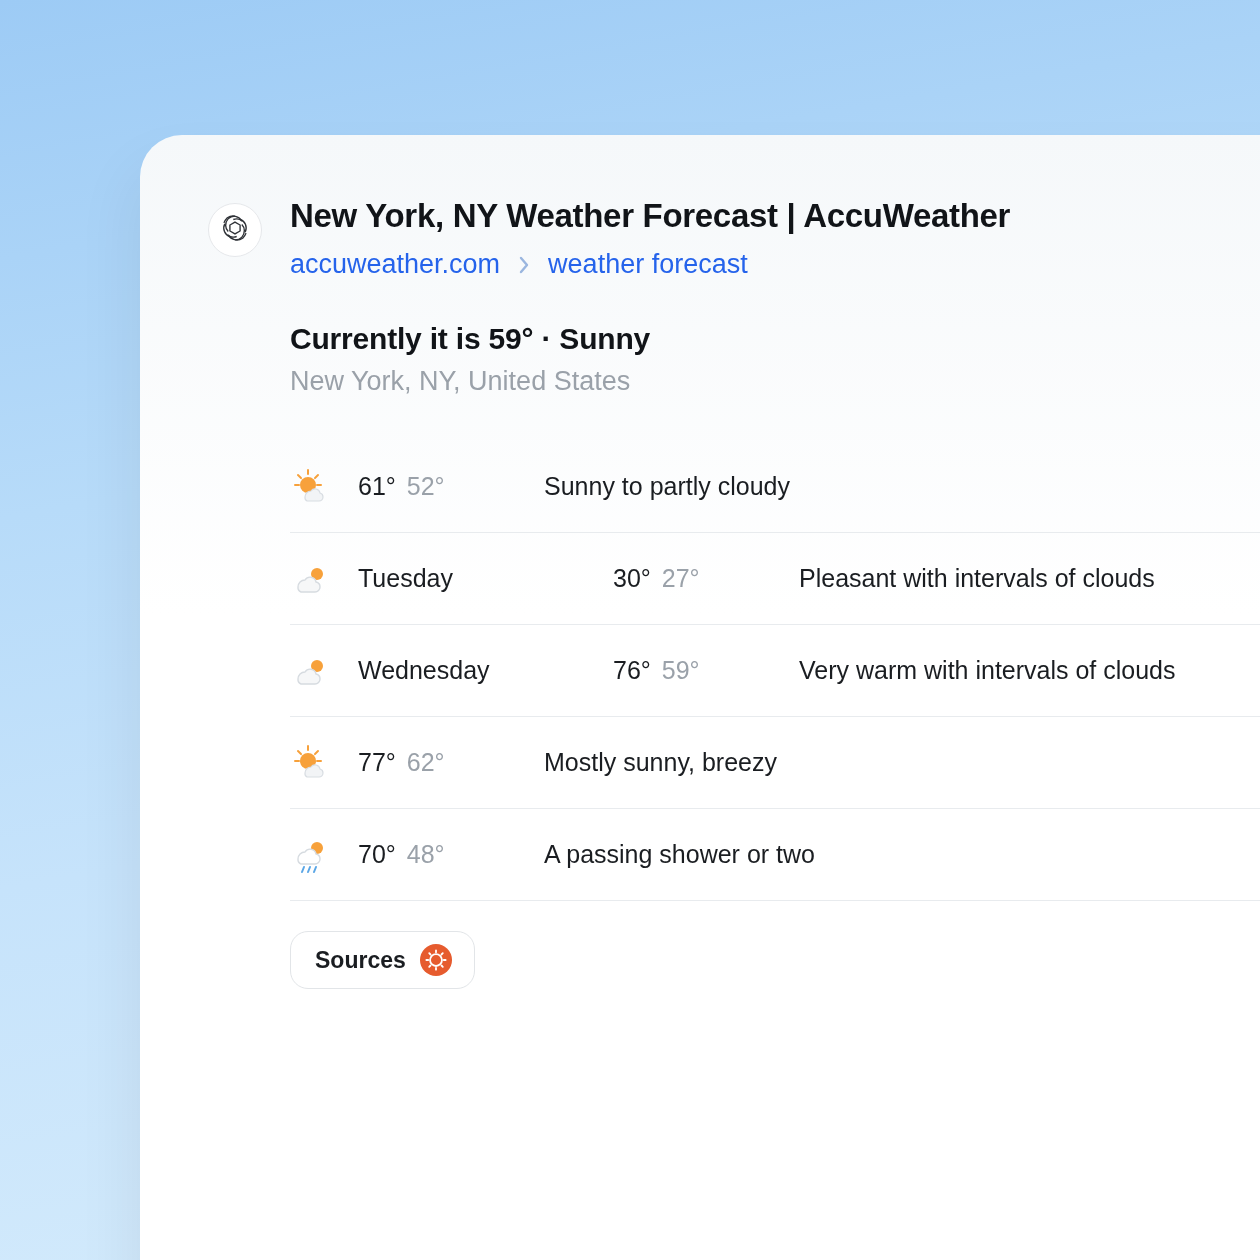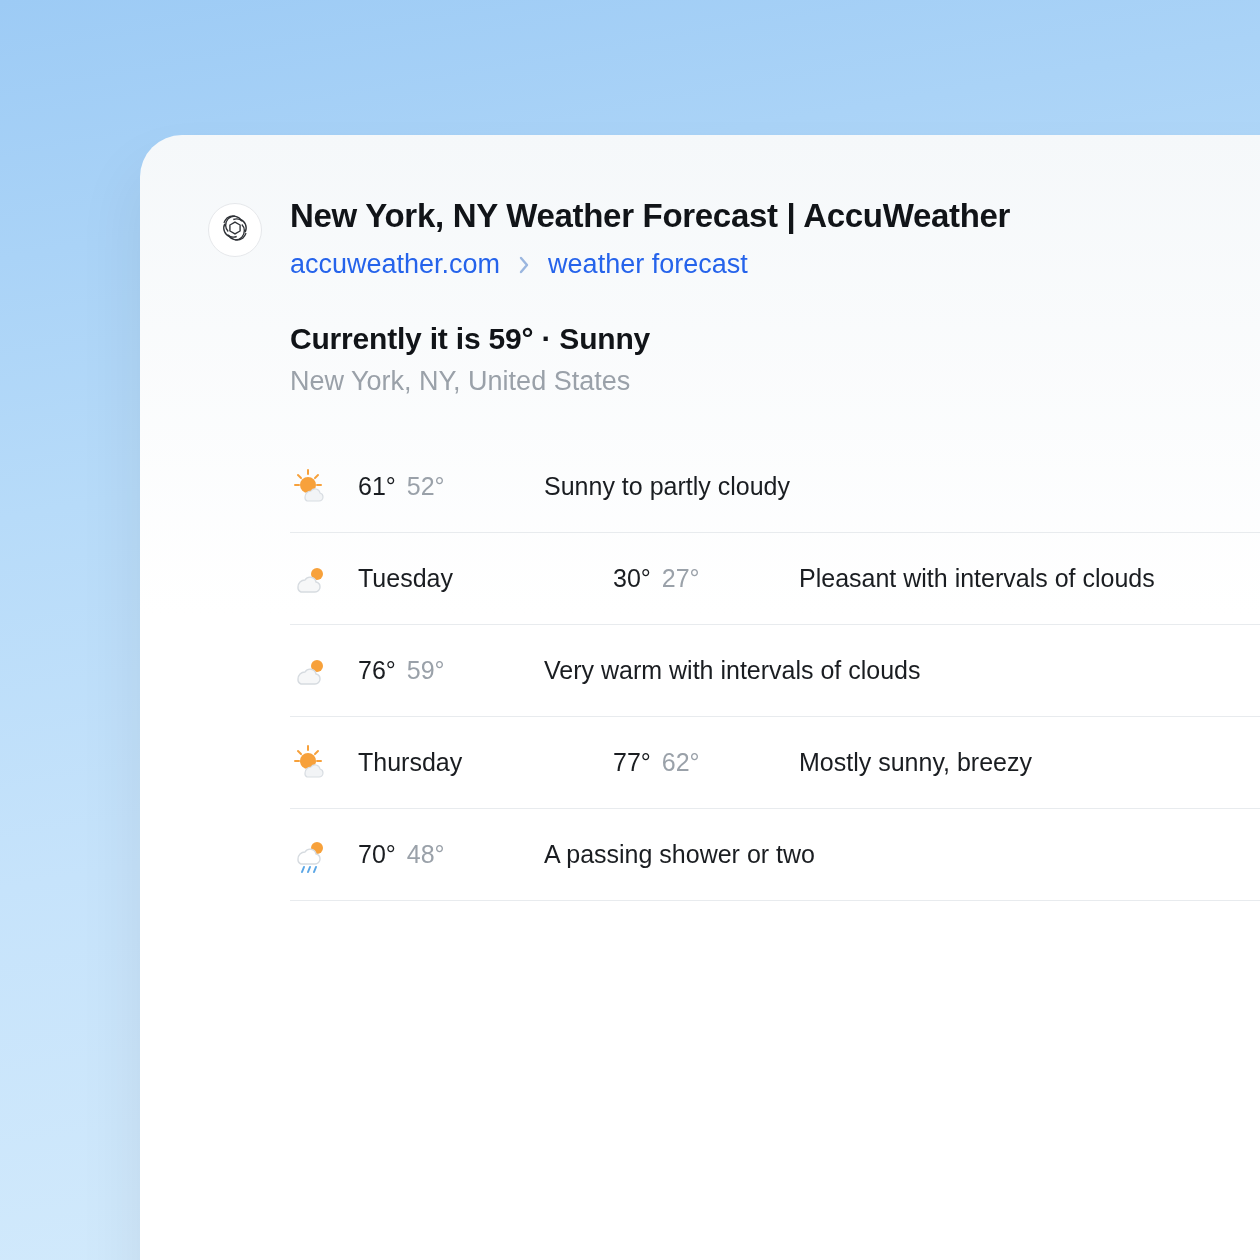--- a/index.html
+++ b/index.html
@@ -210,41 +210,41 @@
     </span>
     <span class="col-desc">Pleasant with intervals of clouds</span>
   </div>
         <div class="forecast-row">
     <span class="col-icon">
             <svg width="40" height="40" viewBox="0 0 40 40">
       <circle cx="27" cy="15" r="6" fill="#f7a13b"></circle>
       <path d="M8 28 a7 7 0 0 1 7-7 a6 6 0 0 1 11 2 a5 5 0 0 1 4 5 a5 5 0 0 1 -5 5 h-14 a5 5 0 0 1 -3-5 z" fill="#f6f7f8" stroke="#d6dbe0" stroke-width="1.4"></path>
     </svg>
           </span>
+    <span class="col-day">Wednesday</span>
     <span class="col-temps">
       <span class="temp-hi">76°</span>
       <span class="temp-lo">59°</span>
     </span>
     <span class="col-desc">Very warm with intervals of clouds</span>
   </div>
         <div class="forecast-row">
     <span class="col-icon">
             <svg width="40" height="40" viewBox="0 0 40 40">
       <circle cx="18" cy="18" r="8" fill="#f7a13b"></circle>
       <g stroke="#f7a13b" stroke-width="2" stroke-linecap="round">
         <line x1="18" y1="3" x2="18" y2="7"></line>
         <line x1="5" y1="18" x2="9" y2="18"></line>
         <line x1="8" y1="8" x2="11" y2="11"></line>
         <line x1="28" y1="8" x2="25" y2="11"></line>
         <line x1="31" y1="18" x2="27" y2="18"></line>
       </g>
       <path d="M15 30 a6 6 0 0 1 6-6 a5 5 0 0 1 9 2 a4 4 0 0 1 3 4 a4 4 0 0 1 -4 4 h-12 a4 4 0 0 1 -2-4 z" fill="#f2f4f6" stroke="#d8dde2" stroke-width="1.2"></path>
     </svg>
           </span>
-    <span class="col-day">Thursday</span>
     <span class="col-temps">
       <span class="temp-hi">77°</span>
       <span class="temp-lo">62°</span>
     </span>
     <span class="col-desc">Mostly sunny, breezy</span>
   </div>
         <div class="forecast-row">
     <span class="col-icon">
             <svg width="40" height="40" viewBox="0 0 40 40">
       <circle cx="27" cy="13" r="6" fill="#f7a13b"></circle>
@@ -257,14 +257,32 @@
     </svg>
           </span>
     <span class="col-temps">
       <span class="temp-hi">70°</span>
       <span class="temp-lo">48°</span>
     </span>
     <span class="col-desc">A passing shower or two</span>
   </div>
       </div>
 
+    <button class="sources-btn">
+      <span>Sources</span>
+      <span class="source-badge">
+        <svg viewBox="0 0 24 24">
+          <circle cx="12" cy="12" r="6.5" fill="none" stroke="#ffffff" stroke-width="2"></circle>
+          <g stroke="#ffffff" stroke-width="2" stroke-linecap="round">
+            <line x1="12" y1="1.5" x2="12" y2="3.5"></line>
+            <line x1="12" y1="20.5" x2="12" y2="22.5"></line>
+            <line x1="1.5" y1="12" x2="3.5" y2="12"></line>
+            <line x1="20.5" y1="12" x2="22.5" y2="12"></line>
+            <line x1="4.6" y1="4.6" x2="6" y2="6"></line>
+            <line x1="18" y1="18" x2="19.4" y2="19.4"></line>
+            <line x1="4.6" y1="19.4" x2="6" y2="18"></line>
+            <line x1="18" y1="6" x2="19.4" y2="4.6"></line>
+          </g>
+        </svg>
+      </span>
+    </button>
   </div>
 </div>
 
 </body></html>

